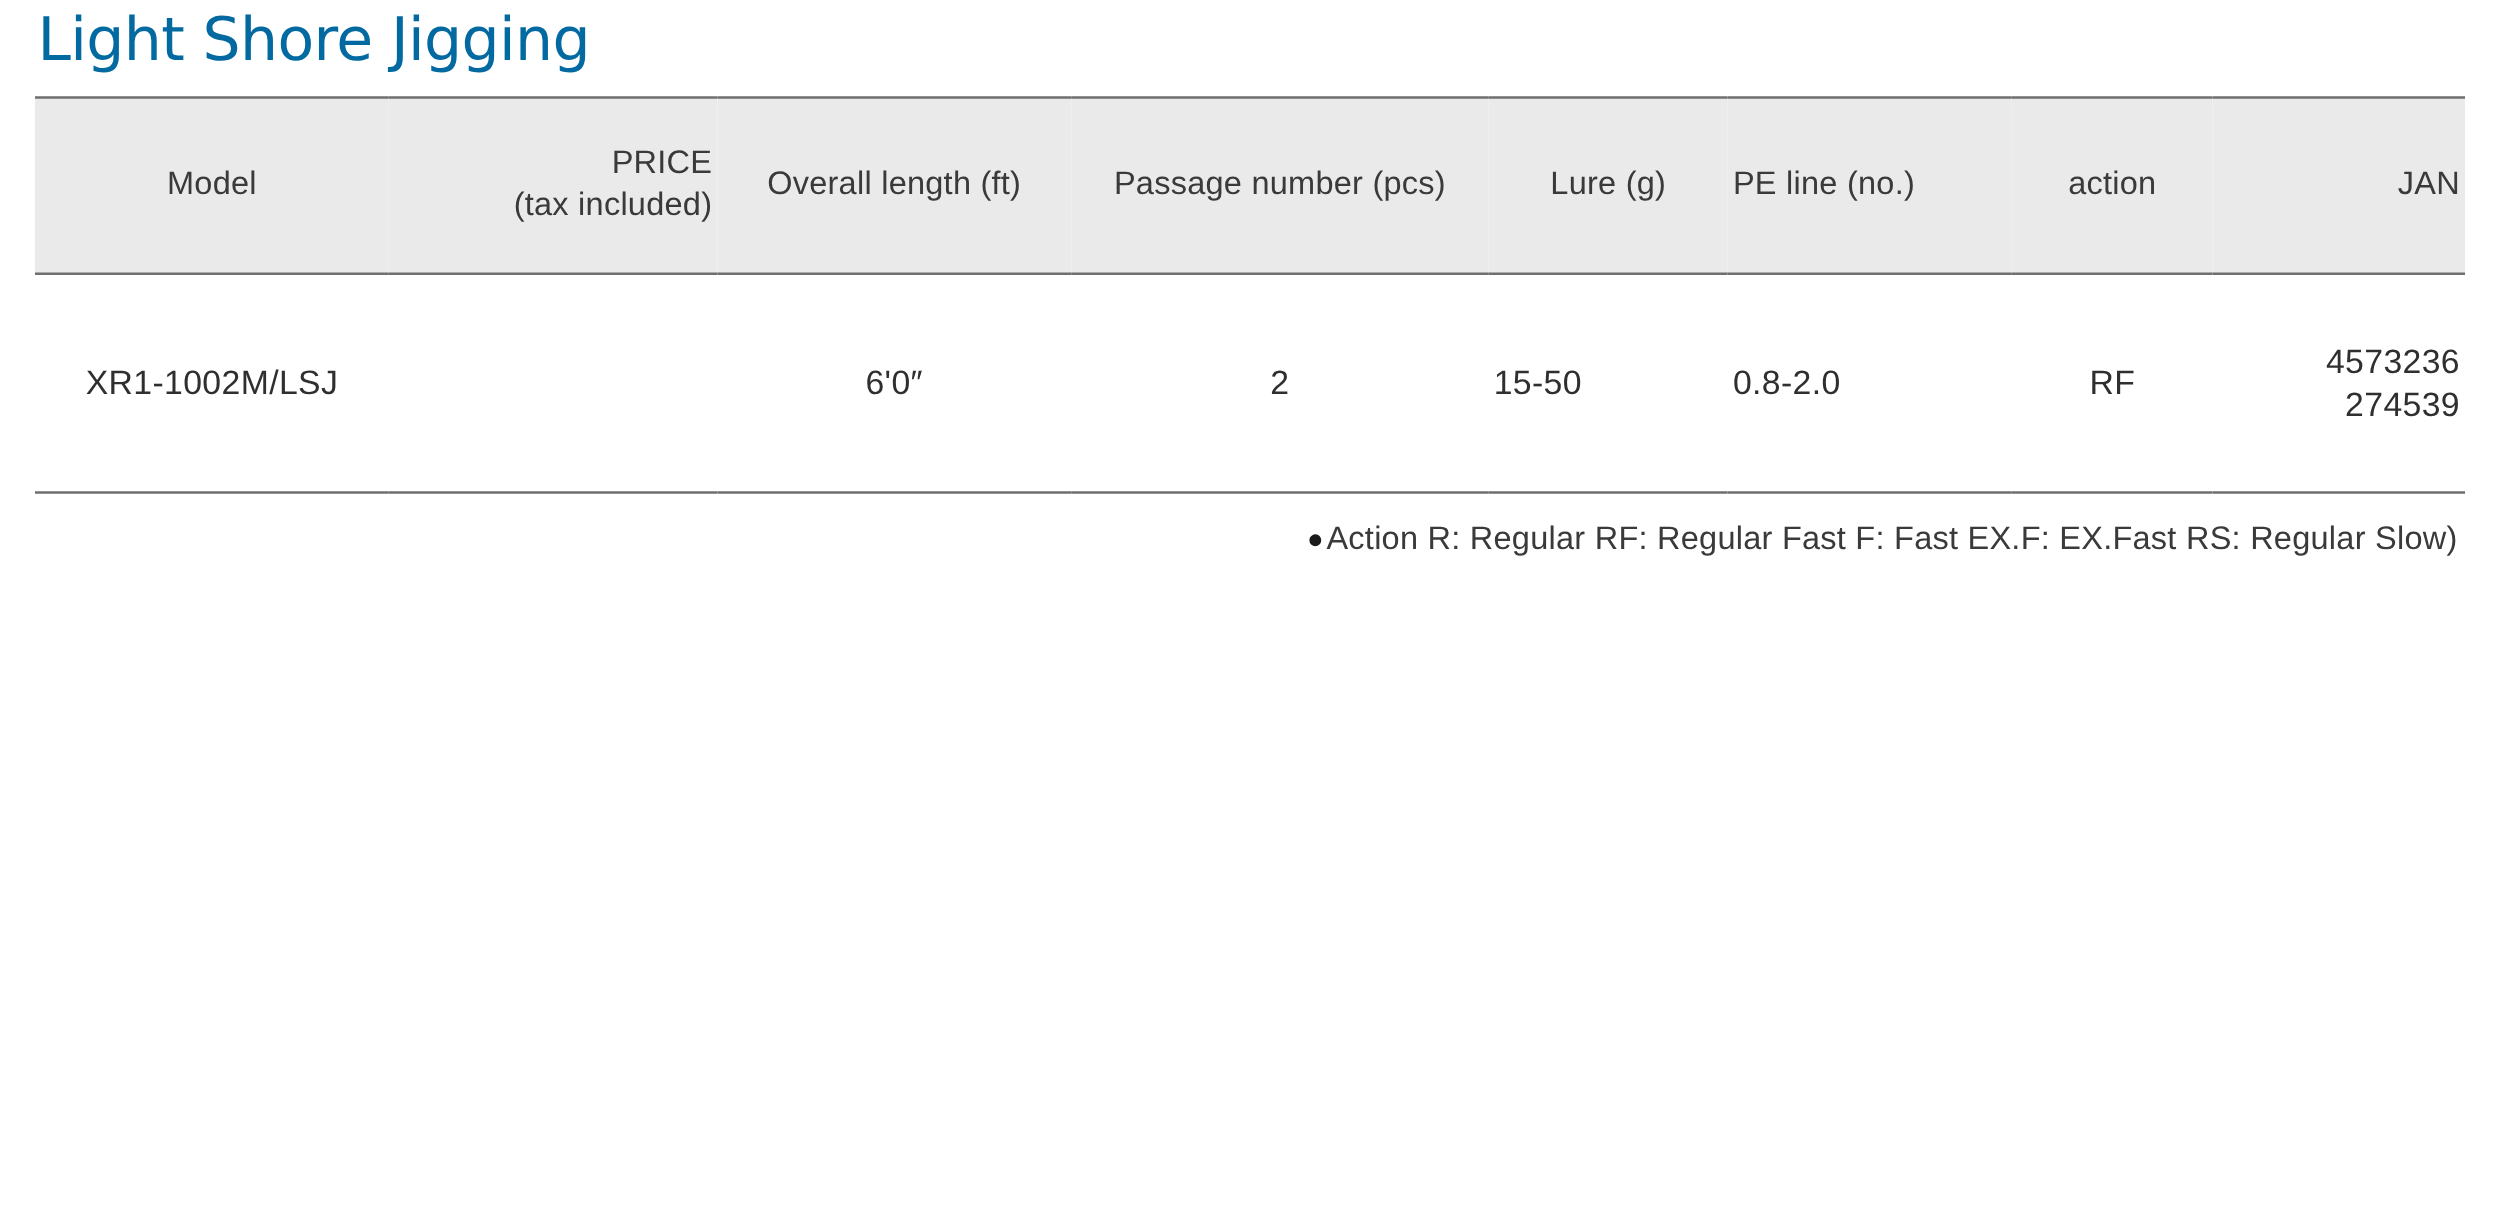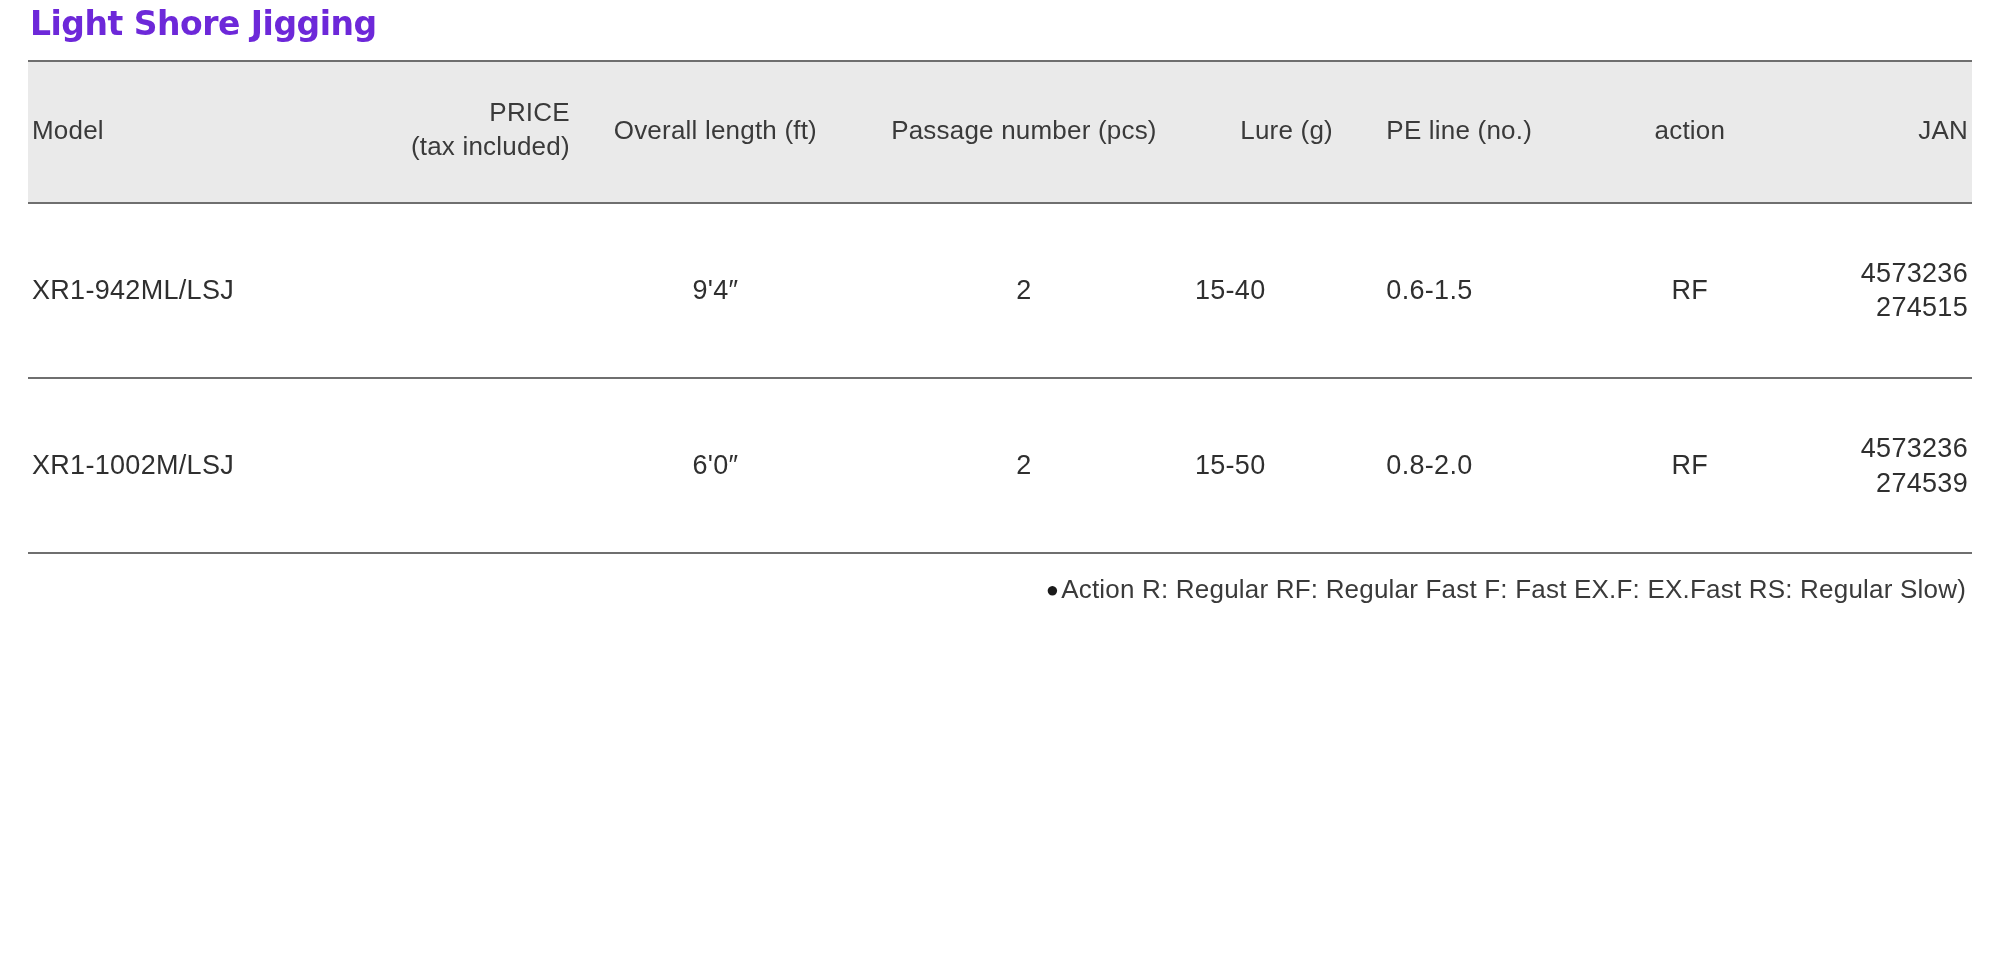--- a/index.html
+++ b/index.html
@@ -16,24 +16,24 @@
   }
   .page {
     position: relative;
     width: 2000px;
     height: 977px;
     box-sizing: border-box;
     padding: 0 28px;
   }
   .page-title {
     font-family: "DejaVu Sans", sans-serif;
-    font-weight: bold;
-    font-size: 33px;
+    font-weight: normal;
+    font-size: 48px;
     letter-spacing: -0.5px;
-    color: #6d28d9;
+    color: #0369a1;
     margin: 0;
     padding: 6px 0 18px 2px;
     line-height: 1.1;
   }
   table.spec-table {
     width: 100%;
     border-collapse: collapse;
     table-layout: fixed;
   }
   table.spec-table thead th {
@@ -44,21 +44,21 @@
     padding: 34px 4px 38px 4px;
     vertical-align: middle;
     line-height: 1.35;
     letter-spacing: 0.2px;
   }
   table.spec-table thead tr {
     border-top: 2px solid #6f6f6f;
     border-bottom: 2px solid #6f6f6f;
   }
   th.col-model, td.col-model {
-    text-align: left;
+    text-align: center;
     padding-left: 20px;
     width: 270px;
   }
   th.col-price, td.col-price { width: 250px; text-align: right; }
   th.col-length, td.col-length { width: 270px; text-align: center; }
   th.col-passage, td.col-passage { width: 320px; text-align: center; }
   th.col-lure, td.col-lure { width: 180px; }
   th.col-pe, td.col-pe { width: 215px; text-align: left; }
   th.col-action, td.col-action { width: 150px; text-align: center; }
   th.col-jan, td.col-jan { width: 190px; text-align: right; }
@@ -112,33 +112,20 @@
         <th class="col-length">Overall length (ft)</th>
         <th class="col-passage">Passage number (pcs)</th>
         <th class="col-lure">Lure (g)</th>
         <th class="col-pe">PE line (no.)</th>
         <th class="col-action">action</th>
         <th class="col-jan">JAN</th>
       </tr>
     </thead>
     <tbody>
       <tr>
-        <td class="col-model">XR1-942ML/LSJ</td>
-        <td class="col-price"></td>
-        <td class="col-length">9'4″</td>
-        <td class="col-passage">2</td>
-        <td class="col-lure">15-40</td>
-        <td class="col-pe">0.6-1.5</td>
-        <td class="col-action">RF</td>
-        <td class="col-jan">
-          <span class="jan-line">4573236</span>
-          <span class="jan-line">274515</span>
-        </td>
-      </tr>
-      <tr>
         <td class="col-model">XR1-1002M/LSJ</td>
         <td class="col-price"></td>
         <td class="col-length">6'0″</td>
         <td class="col-passage">2</td>
         <td class="col-lure">15-50</td>
         <td class="col-pe">0.8-2.0</td>
         <td class="col-action">RF</td>
         <td class="col-jan">
           <span class="jan-line">4573236</span>
           <span class="jan-line">274539</span>

